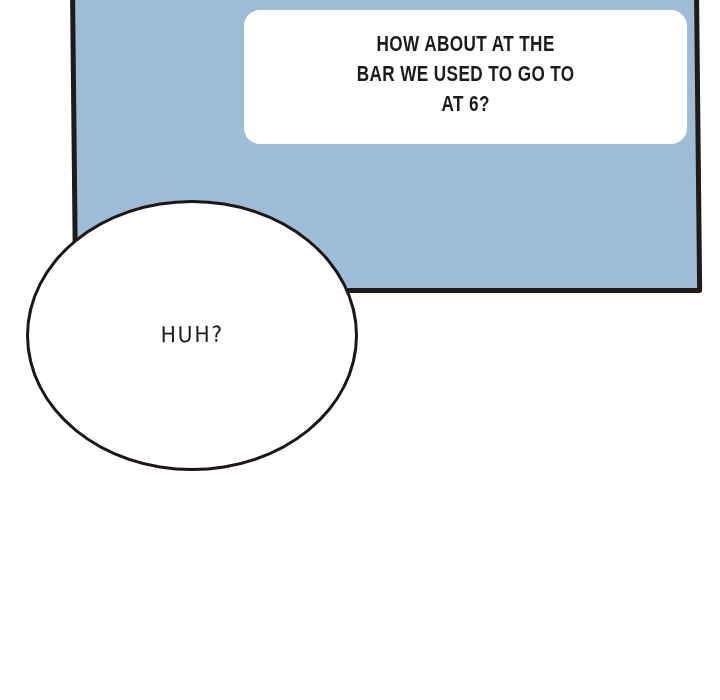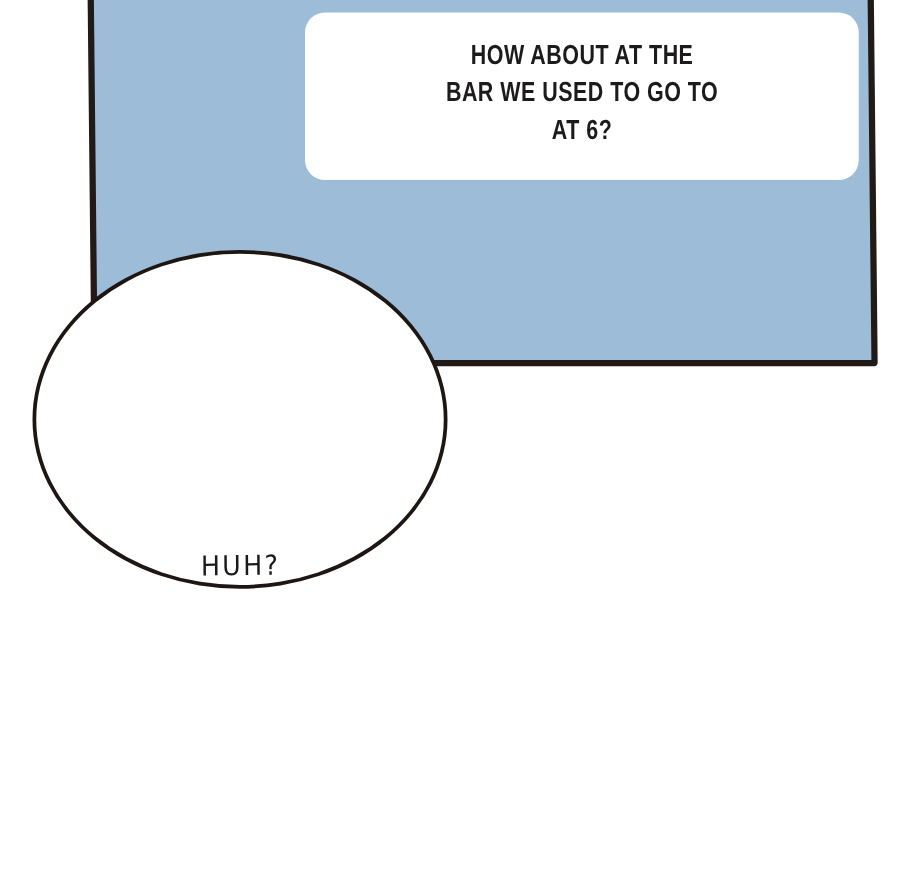--- a/index.html
+++ b/index.html
@@ -66,21 +66,21 @@
     left: 26px;
     top: 200px;
     width: 332px;
     height: 271px;
     box-sizing: border-box;
     background: #ffffff;
     border: 3px solid #1e1613;
     border-radius: 50%;
     z-index: 3;
     display: flex;
-    align-items: flex-end;
+    align-items: center;
     justify-content: center;
   }
   .ellipse-text {
     font-family: "DejaVu Sans", sans-serif;
     color: #1b1919;
     font-size: 22px;
     letter-spacing: 2px;
     transform: scaleX(0.92) rotate(-0.5deg);
     padding-bottom: 2px;
   }

